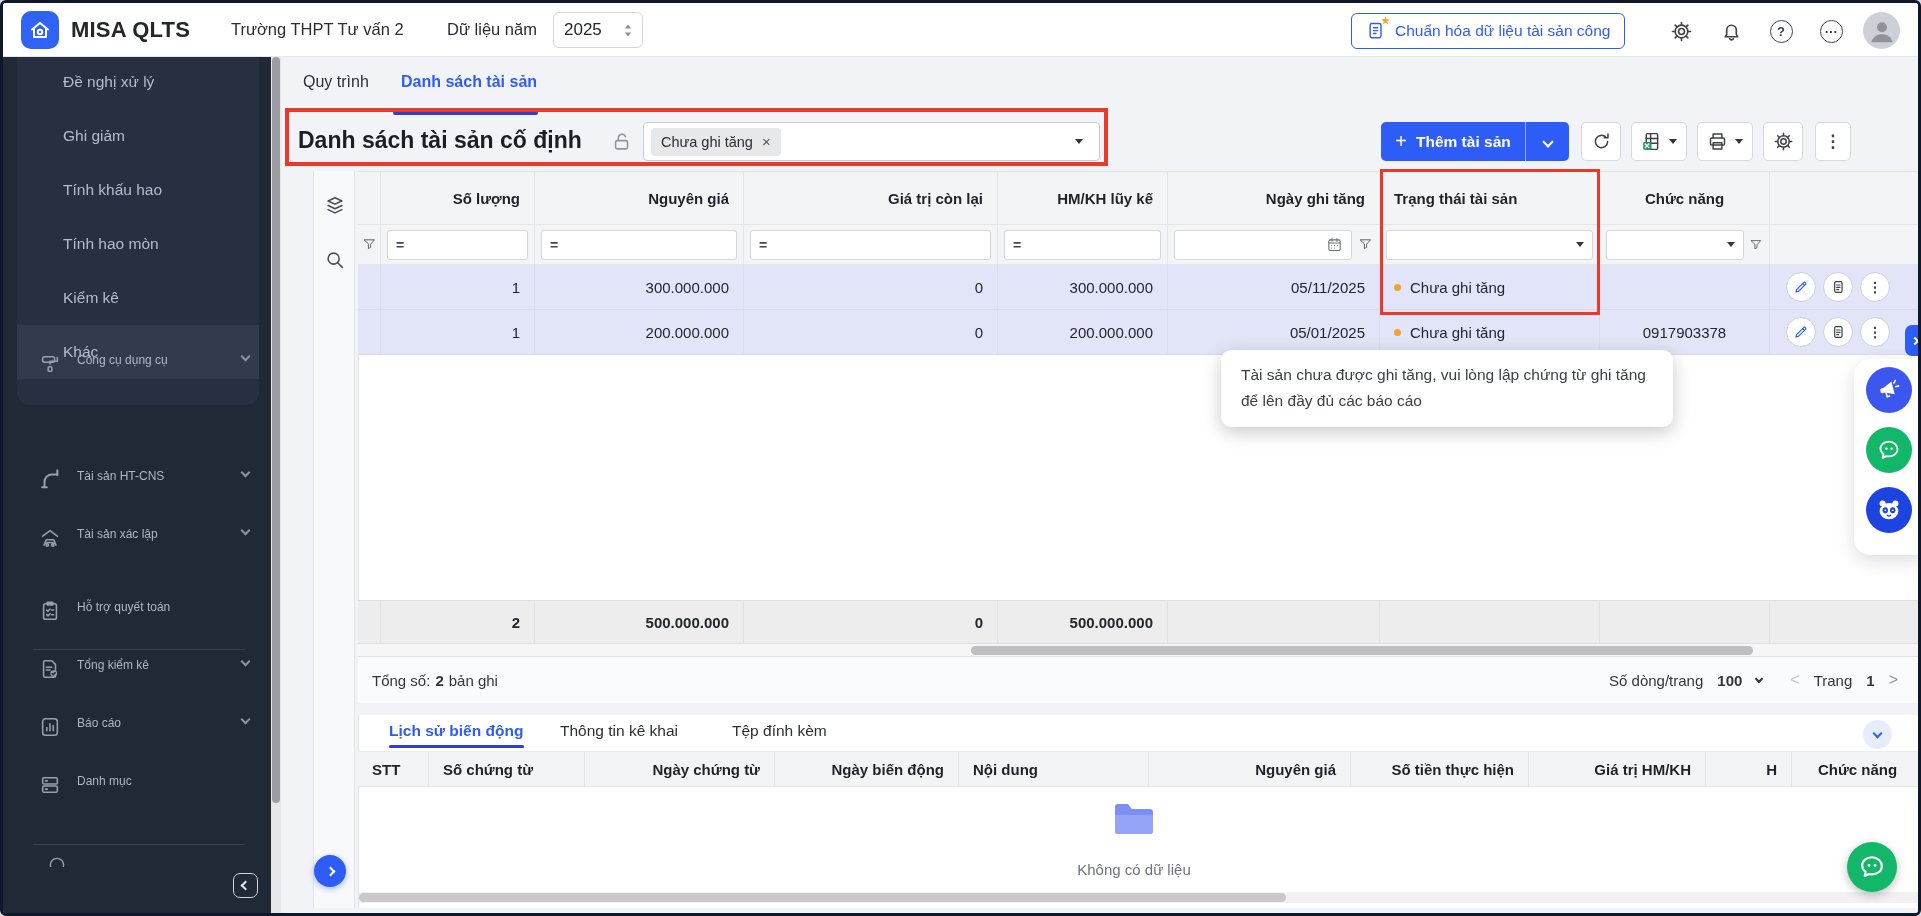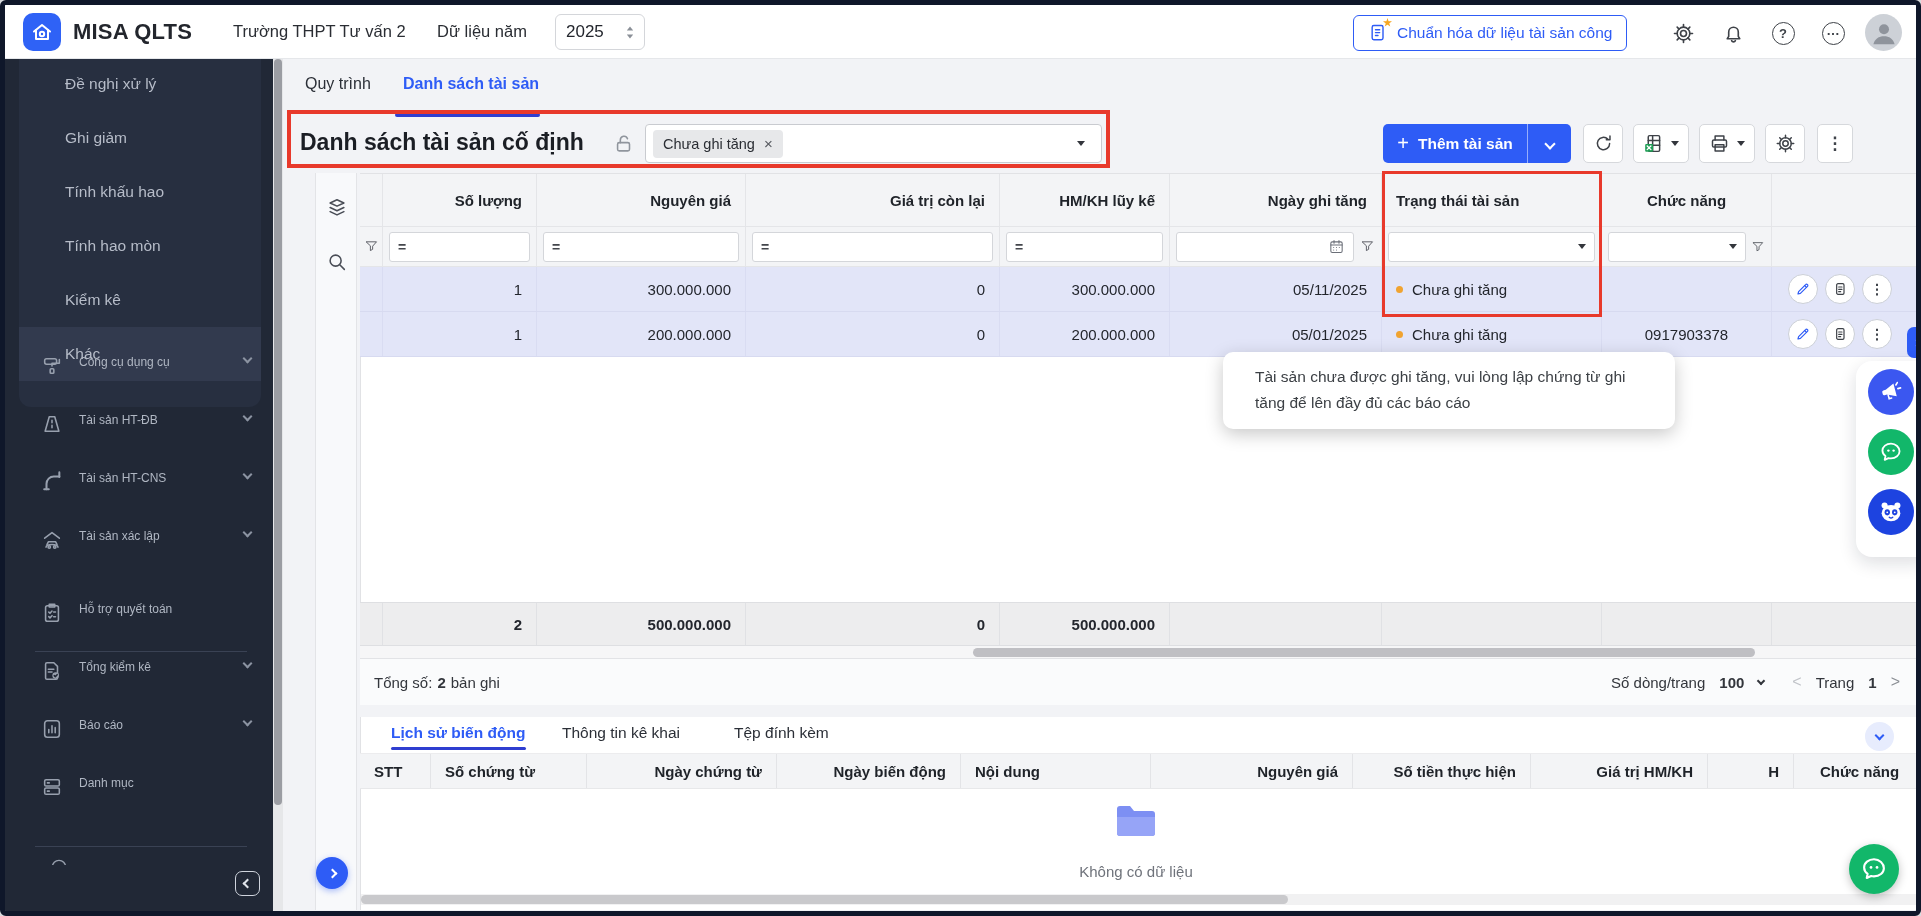--- a/index.html
+++ b/index.html
@@ -1,31 +1,31 @@
 <!DOCTYPE html>
 <html><head>
 <meta charset="utf-8">
 <style>
 *{box-sizing:border-box;margin:0;padding:0}
 html,body{background:#d9dbde}
-.screen{position:relative;width:1921px;height:916px;background:#eef0f4;border:5px solid #0f172a;border-radius:6px;overflow:hidden;font-family:"Liberation Sans",sans-serif;color:#23262d}
+.screen{position:relative;width:1921px;height:916px;background:#eef0f4;border:3px solid #0f172a;border-radius:6px;overflow:hidden;font-family:"Liberation Sans",sans-serif;color:#23262d}
 .abs{position:absolute}
 svg{display:block}
 .ic{fill:none;stroke:#3e4248;stroke-width:1.7;stroke-linecap:round;stroke-linejoin:round}
 .chev{display:inline-block;width:8px;height:8px;border-right:2px solid currentColor;border-bottom:2px solid currentColor}
 .chev.down{transform:rotate(45deg)}.chev.left{transform:rotate(135deg)}.chev.right{transform:rotate(-45deg)}
 .tri{display:inline-block;width:0;height:0;border-left:4px solid transparent;border-right:4px solid transparent;border-top:5px solid #33363c}
 .tri.up{border-top:none;border-bottom:5px solid #8a8f97}
 .tri.gray{border-top-color:#8a8f97}
 
 .topbar{position:absolute;left:0;top:0;right:0;height:54px;background:#fff;border-bottom:1px solid #e5e7ea;z-index:20}
 .logo{position:absolute;left:18px;top:8px;width:38px;height:38px;border-radius:10px;background:#2f62f6;display:flex;align-items:center;justify-content:center}
 .appname{position:absolute;left:68px;top:14px;font-size:22px;font-weight:700;color:#23262d;letter-spacing:.2px}
 .orgname{position:absolute;left:228px;top:17px;font-size:16.5px;color:#2a2d33}
-.yearlabel{position:absolute;left:432px;top:17px;font-size:16.5px;color:#2a2d33}
+.yearlabel{position:absolute;left:444px;top:17px;font-size:16.5px;color:#2a2d33}
 .yearbox{position:absolute;left:550px;top:9px;width:90px;height:36px;border:1px solid #d4d6da;border-radius:6px;background:#fff;display:flex;align-items:center;padding:0 10px;gap:14px}
 .yearbox b{font-size:17px;font-weight:400}
 .stepper{display:flex;flex-direction:column;gap:3px;margin-left:auto}
 .stepper .tri{transform:scale(.8)}
 .stdbtn{position:absolute;left:1348px;top:10px;height:36px;border:1px solid #2e5cf6;border-radius:6px;background:#fff;color:#2e5cf6;display:flex;align-items:center;gap:9px;padding:0 14px;font-size:15.5px}
 .hico{position:absolute;top:16px;width:24px;height:24px;display:flex;align-items:center;justify-content:center}
 .ocir{width:23px;height:23px;border:1.8px solid #3e4248;border-radius:50%;display:flex;align-items:center;justify-content:center;font-size:13px;font-weight:700;color:#3e4248}
 .avatar{position:absolute;left:1860px;top:9px;width:37px;height:37px;border-radius:50%;background:#cdd1d7;overflow:hidden;display:flex;align-items:center;justify-content:center}
 
 .sidebar{position:absolute;left:0;top:54px;width:268px;bottom:0;background:#212836;z-index:5}
@@ -90,21 +90,21 @@
 .bcols{display:grid;grid-template-columns:71px 156px 190px 184px 190px 202px 178px 177px 86px 132px;left:355px;width:1566px}
 .bhead{top:748px;height:36px;background:#f3f4f6;border-top:1px solid #ececee;border-bottom:1px solid #e7e8ea}
 .bhead .c{font-size:15px;font-weight:700;color:#1f2329;border-right:1px solid #e3e4e7}
 .emptyfolder{position:absolute;left:1108px;top:796px}
 .emptytext{position:absolute;left:1031px;top:858px;width:200px;text-align:center;font-size:15px;color:#6f737b}
 .bscroll{position:absolute;left:356px;top:889px;width:1565px;height:11px;background:#f1f1f2}
 .bthumb{position:absolute;left:0;top:1px;width:927px;height:9px;background:#c9c9cc;border-radius:5px}
 
 .red1{position:absolute;left:282px;top:105px;width:823px;height:58px;border:4px solid #e8392b;z-index:40;pointer-events:none}
 .red2{position:absolute;left:1377px;top:166px;width:220px;height:146px;border:3px solid #e8392b;z-index:40;pointer-events:none}
-.tooltip{position:absolute;left:1218px;top:347px;width:452px;background:#fff;border-radius:10px;box-shadow:0 5px 18px rgba(0,0,0,.22);padding:12px 32px;font-size:15.5px;line-height:1.7;color:#3c4045;z-index:50}
+.tooltip{position:absolute;left:1218px;top:347px;width:452px;background:#fff;border-radius:10px;box-shadow:0 5px 18px rgba(0,0,0,.22);padding:12px 20px;font-size:15.5px;line-height:1.7;color:#3c4045;z-index:50}
 .floatpanel{position:absolute;left:1851px;top:356px;width:70px;height:196px;background:#fff;border-radius:16px 0 0 16px;box-shadow:0 6px 18px rgba(16,24,40,.14);z-index:45}
 .fcir{position:absolute;left:12px;width:46px;height:46px;border-radius:50%;display:flex;align-items:center;justify-content:center;cursor:pointer}
 .edgetab{position:absolute;left:1902px;top:322px;width:19px;height:31px;background:#2e5cf6;border-radius:7px 0 0 7px;color:#fff;display:flex;align-items:center;justify-content:center;z-index:35;cursor:pointer}
 .greencir{position:absolute;left:1844px;top:839px;width:50px;height:50px;border-radius:50%;background:#12b76a;display:flex;align-items:center;justify-content:center;box-shadow:0 3px 10px rgba(0,0,0,.25);z-index:45;cursor:pointer}
 </style>
 </head>
 <body>
 
 <div class="screen">
 
@@ -187,28 +187,20 @@
         </div>
     </div>
 
     <div class="mitem" style="top:296px">
       <svg width="22" height="22" viewBox="0 0 24 24" class="ic">
           <rect x="4" y="4" width="13" height="6" rx="2"></rect>
           <path d="M20 5v4h-8v3"></path>
           <rect x="10" y="15" width="4" height="5" rx="1"></rect>
         </svg>
       <span>Công cụ dụng cụ</span>
-        <i class="chev down"></i>
-    </div>
-    <div class="mitem" style="top:354px">
-      <svg width="22" height="22" viewBox="0 0 24 24" class="ic">
-          <path d="M9 4h6l4.5 16h-15z"></path>
-          <path d="M12 8v2.5M12 13.5v2.5"></path>
-        </svg>
-      <span>Tài sản HT-ĐB</span>
         <i class="chev down"></i>
     </div>
     <div class="mitem" style="top:412px">
       <svg width="22" height="22" viewBox="0 0 24 24" class="ic" style="stroke-width:2.2">
           <path d="M6 20v-6a8 8 0 0 1 8-8h6"></path>
           <path d="M3.5 20h5M20 1.5v5"></path>
         </svg>
       <span>Tài sản HT-CNS</span>
         <i class="chev down"></i>
     </div>

